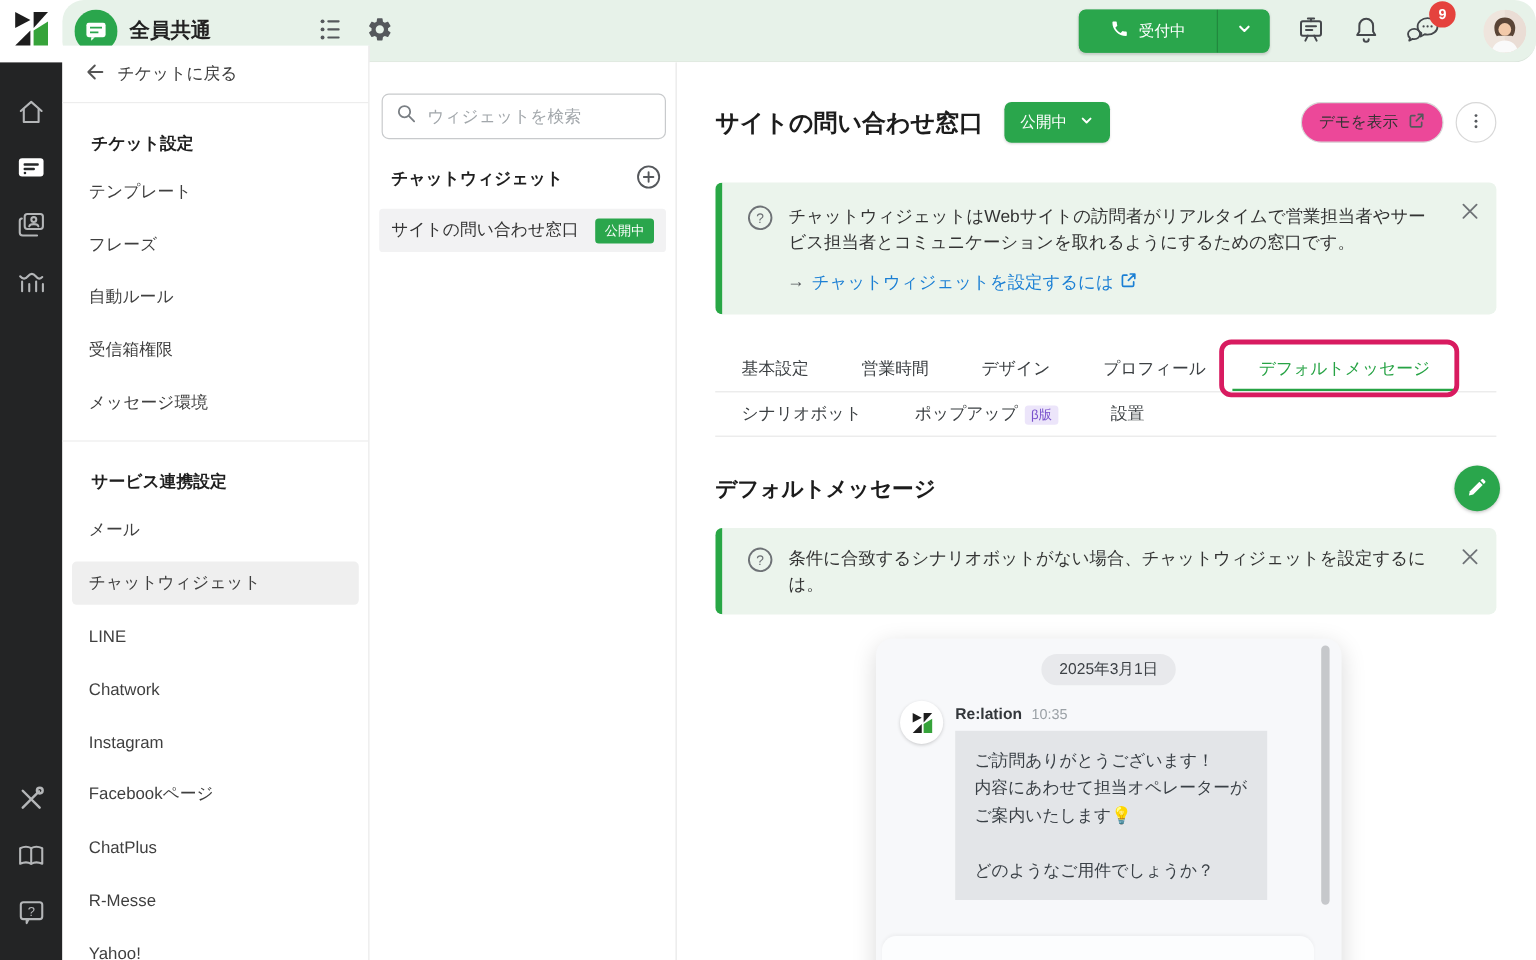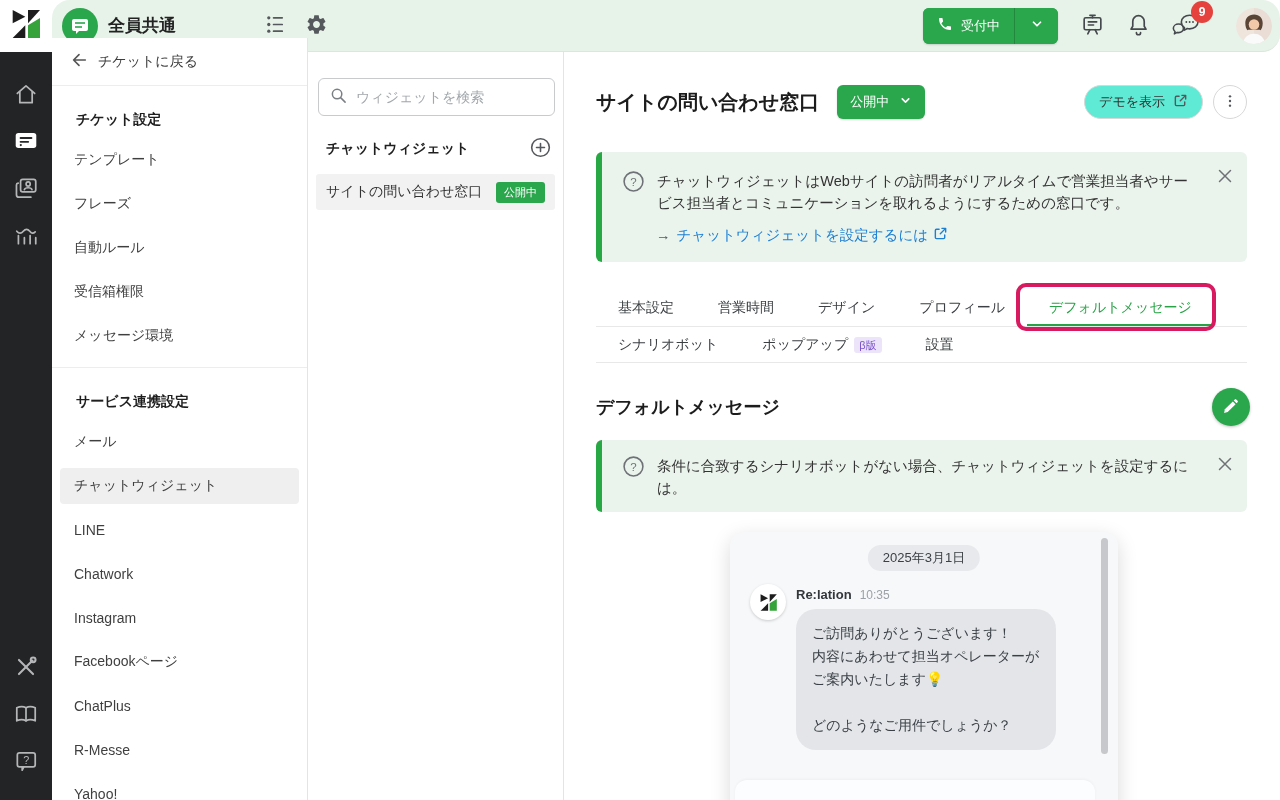--- a/index.html
+++ b/index.html
@@ -14,21 +14,21 @@
   
   .topbar { position:absolute; left:52px; top:0; right:0; height:52px; background:#e7f2e9;
     border-bottom:1px solid #dce6dd; display:flex; align-items:center;border-radius:18px; }
   .ws-icon { width:36px; height:36px; margin-left:10px; }
   .ws-title { margin-left:10px; font-size:17px; font-weight:700; color:#222; }
   .tb-iconbtn { background:none; border:0; cursor:pointer; display:flex; align-items:center; justify-content:center; }
   .tb-left-icons { display:flex; gap:18px; margin-left:88px; }
   .topbar-right { margin-left:auto; display:flex; align-items:center; }
   .status-split { display:flex; height:36px; border-radius:6px; overflow:hidden; background:#2aa64c;
     box-shadow:0 1px 2px rgba(0,0,0,.15); }
-  .status-main { display:flex; align-items:center; gap:8px; padding:0 14px; background:#2aa64c; border:0;
+  .status-main { display:flex; align-items:center; gap:8px; padding:0 26px; background:#2aa64c; border:0;
     color:#fff; font-size:13px; cursor:pointer; font-family:inherit; }
   .status-caret { width:44px; background:#2aa64c; border:0; border-left:1px solid rgba(0,0,0,.18);
     display:flex; align-items:center; justify-content:center; cursor:pointer; }
   .tb-right-icons { display:flex; align-items:center; gap:21px; margin-left:22px; }
   .chat-icon-wrap { position:relative; }
   .badge-9 { position:absolute; top:-11px; right:-14px; min-width:22px; height:22px; border-radius:11px;
     background:#e5423d; color:#fff; font-size:12px; font-weight:700; display:flex; align-items:center;
     justify-content:center; }
   .avatar-btn { width:36px; height:36px; border-radius:50%; overflow:hidden; border:0; padding:0;
     margin-left:16px; margin-right:8px; cursor:pointer; background:none; }
@@ -65,21 +65,21 @@
     align-items:center; justify-content:space-between; padding:0 10px; font-size:14px; color:#333; cursor:pointer; }
   .pub-badge { background:#2aa64c; color:#fff; font-size:11px; padding:3px 8px; border-radius:3px; }
 
   
   .main { position:absolute; left:564px; top:52px; right:0; bottom:0; background:#fff; }
   .main-header { position:absolute; top:32px; left:32px; right:33px; height:36px; display:flex; align-items:center; }
   .page-title { font-size:20px; font-weight:700; color:#1c1c1c; }
   .status-btn { margin-left:18px; height:34px; background:#2aa64c; color:#fff; border:0; border-radius:6px;
     display:flex; align-items:center; gap:10px; padding:0 13px; font-size:13px; cursor:pointer;
     font-family:inherit; box-shadow:0 1px 2px rgba(0,0,0,.15); }
-  .demo-btn { margin-left:auto; height:34px; background:#5eead4; border:1px solid #d8d8d8; border-radius:17px;
+  .demo-btn { margin-left:auto; height:34px; background:#ec4899; border:1px solid #d8d8d8; border-radius:17px;
     display:flex; align-items:center; gap:8px; padding:0 14px; font-size:13px; color:#333; cursor:pointer; font-family:inherit;text-align:right; }
   .kebab-btn { margin-left:10px; width:34px; height:34px; border:1px solid #d8d8d8; border-radius:50%;
     background:#fff; cursor:pointer; display:flex; align-items:center; justify-content:center; }
 
   .banner { position:absolute; left:32px; width:651px; background:#ebf4ec; border-left:6px solid #28a745;
     border-radius:6px; }
   .banner-inner { display:flex; gap:12px; padding:18px 20px 0; }
   .banner2 .banner-inner { padding-top:15px; }
   .banner-text { font-size:14.5px; color:#333; line-height:1.55; width:540px; }
   .banner-link-row { margin:11px 0 0 54px; font-size:14.5px; display:flex; align-items:center; gap:6px; }
@@ -109,21 +109,21 @@
   .chat-scroll-thumb { position:absolute; top:6px; right:10px; width:7px; height:216px; background:#c6c8cb;
     border-radius:4px; cursor:pointer; }
   .chat-date { position:absolute; top:13px; left:50%; transform:translateX(-50%); background:#e8e9ec;
     border-radius:13px; padding:4px 15px; font-size:13px; color:#3c4045; white-space:nowrap; }
   .chat-msg { position:absolute; top:52px; left:20px; display:flex; gap:10px; }
   .chat-avatar { width:36px; height:36px; border-radius:50%; background:#fff; flex:0 0 36px;
     box-shadow:0 1px 3px rgba(0,0,0,.18); display:flex; align-items:center; justify-content:center; }
   .name-row { display:flex; align-items:baseline; gap:8px; padding-top:3px; }
   .sender { font-size:13px; font-weight:700; color:#33373b; }
   .msg-time { font-size:12px; color:#9ba1a6; }
-  .bubble { margin-top:7px; width:260px; background:#e3e5e8; border-radius:20px; padding:13px 16px; }
+  .bubble { margin-top:7px; width:260px; background:#e3e5e8; border-radius:0; padding:13px 16px; }
   .msg-line { font-size:14px; color:#3a4046; line-height:23px; min-height:23px; white-space:pre; }
   .chat-footer { position:absolute; bottom:0; left:5px; width:360px; height:42px; background:#fcfdfe;
     border-radius:12px 12px 0 0; box-shadow:0 -1px 3px rgba(0,0,0,.04); }
 </style>
 </head>
 <body>
 
 <div class="app">
 
   <div class="logo-box">

